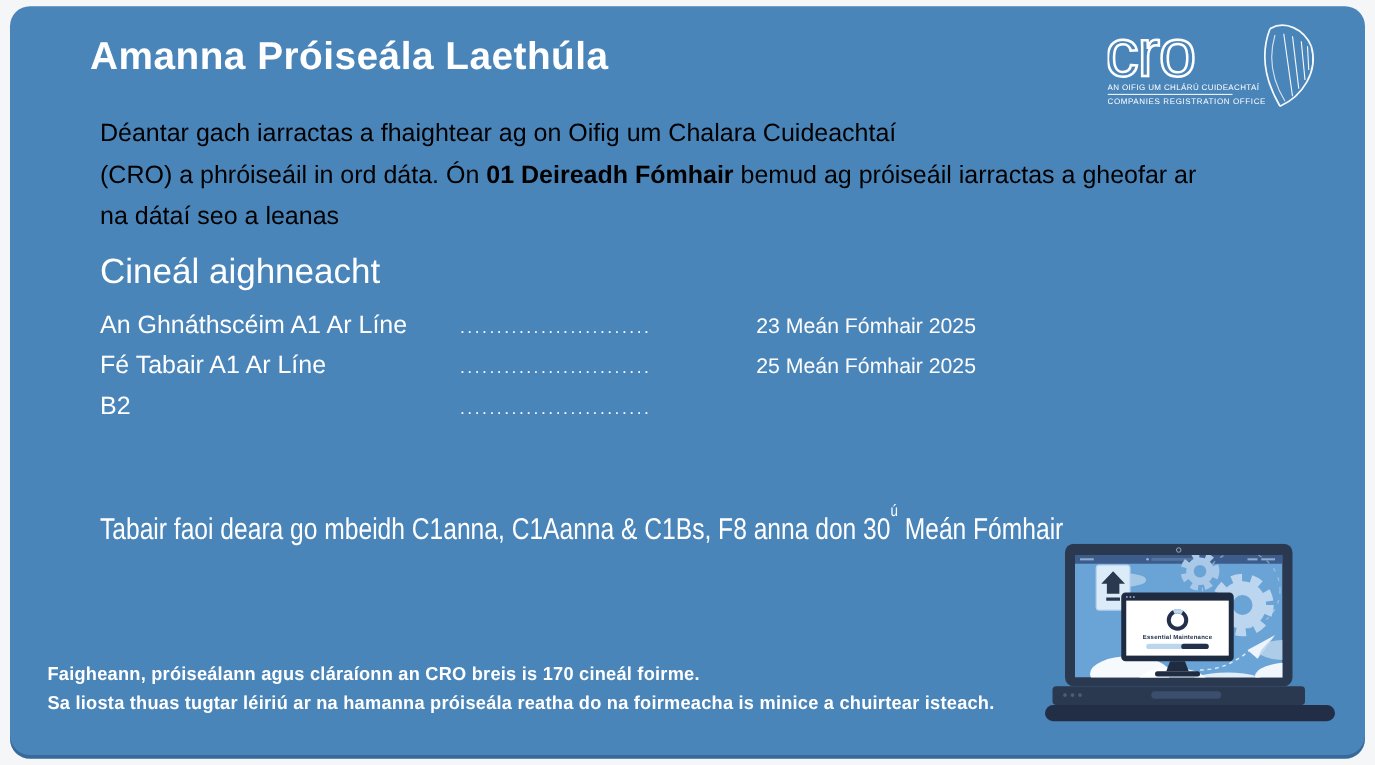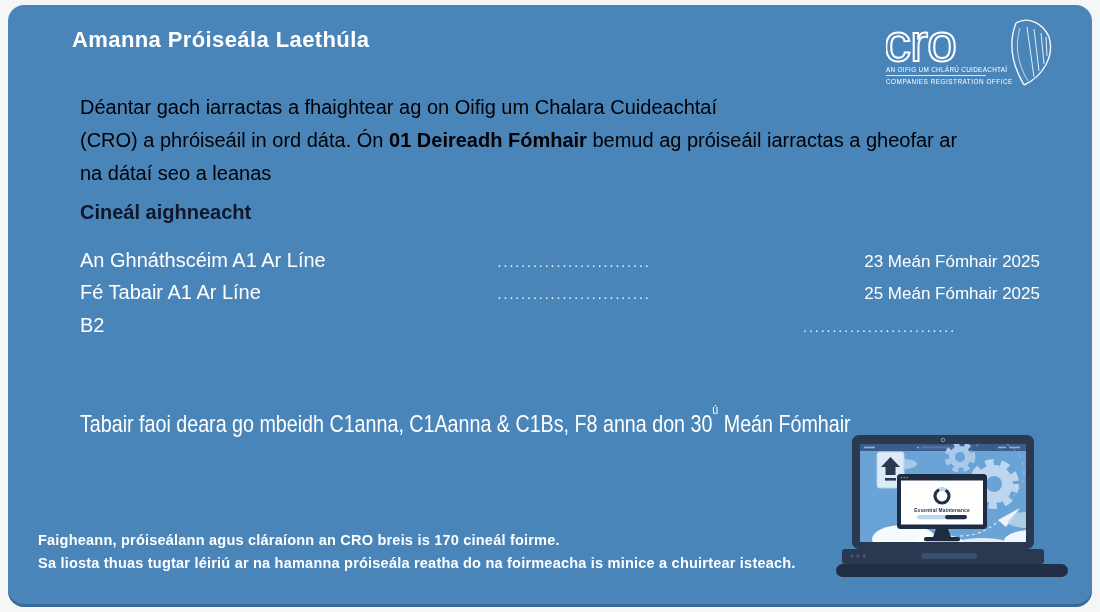--- a/index.html
+++ b/index.html
@@ -9,34 +9,34 @@
     font-family:"Liberation Sans","DejaVu Sans",sans-serif;
   }
   .card{
     position:absolute;left:8px;top:5px;right:8px;bottom:5px;
     background:#4a85ba;border-radius:16px;
     box-shadow:inset 0 -3px 0 rgba(25,55,90,.35);
     color:#fff;
   }
   .title{
     position:absolute;left:64px;top:22px;margin:0;
-    font-size:22px;font-weight:700;letter-spacing:.4px;color:#fff;
+    font-size:31px;font-weight:700;letter-spacing:.4px;color:#fff;
   }
   .logo{position:absolute;right:26px;top:12px;width:180px;height:74px;}
   .intro{
     position:absolute;left:72px;top:86px;margin:0;width:960px;
     font-size:20px;line-height:33px;font-weight:400;color:#000000;
   }
   .intro b{font-weight:700;}
   .subhead{
     position:absolute;left:72px;top:196px;
-    font-size:20px;font-weight:700;color:#0f172a;
+    font-size:28px;font-weight:400;color:#ffffff;
   }
   .rows{position:absolute;left:72px;top:244px;width:960px;}
-  .row{display:flex;align-items:baseline;height:32.4px;justify-content:space-between;}
+  .row{display:flex;align-items:baseline;height:32.4px;}
   .row .label{width:288px;font-size:20px;white-space:nowrap;}
   .row .dots{
     width:237px;font-size:14px;letter-spacing:2px;white-space:nowrap;
     overflow:hidden;opacity:.95;
   }
   .row .date{font-size:17px;white-space:nowrap;}
   .note{
     position:absolute;left:72px;top:405px;
     font-size:24px;font-weight:400;white-space:nowrap;
     transform:scaleX(.82);transform-origin:left center;

